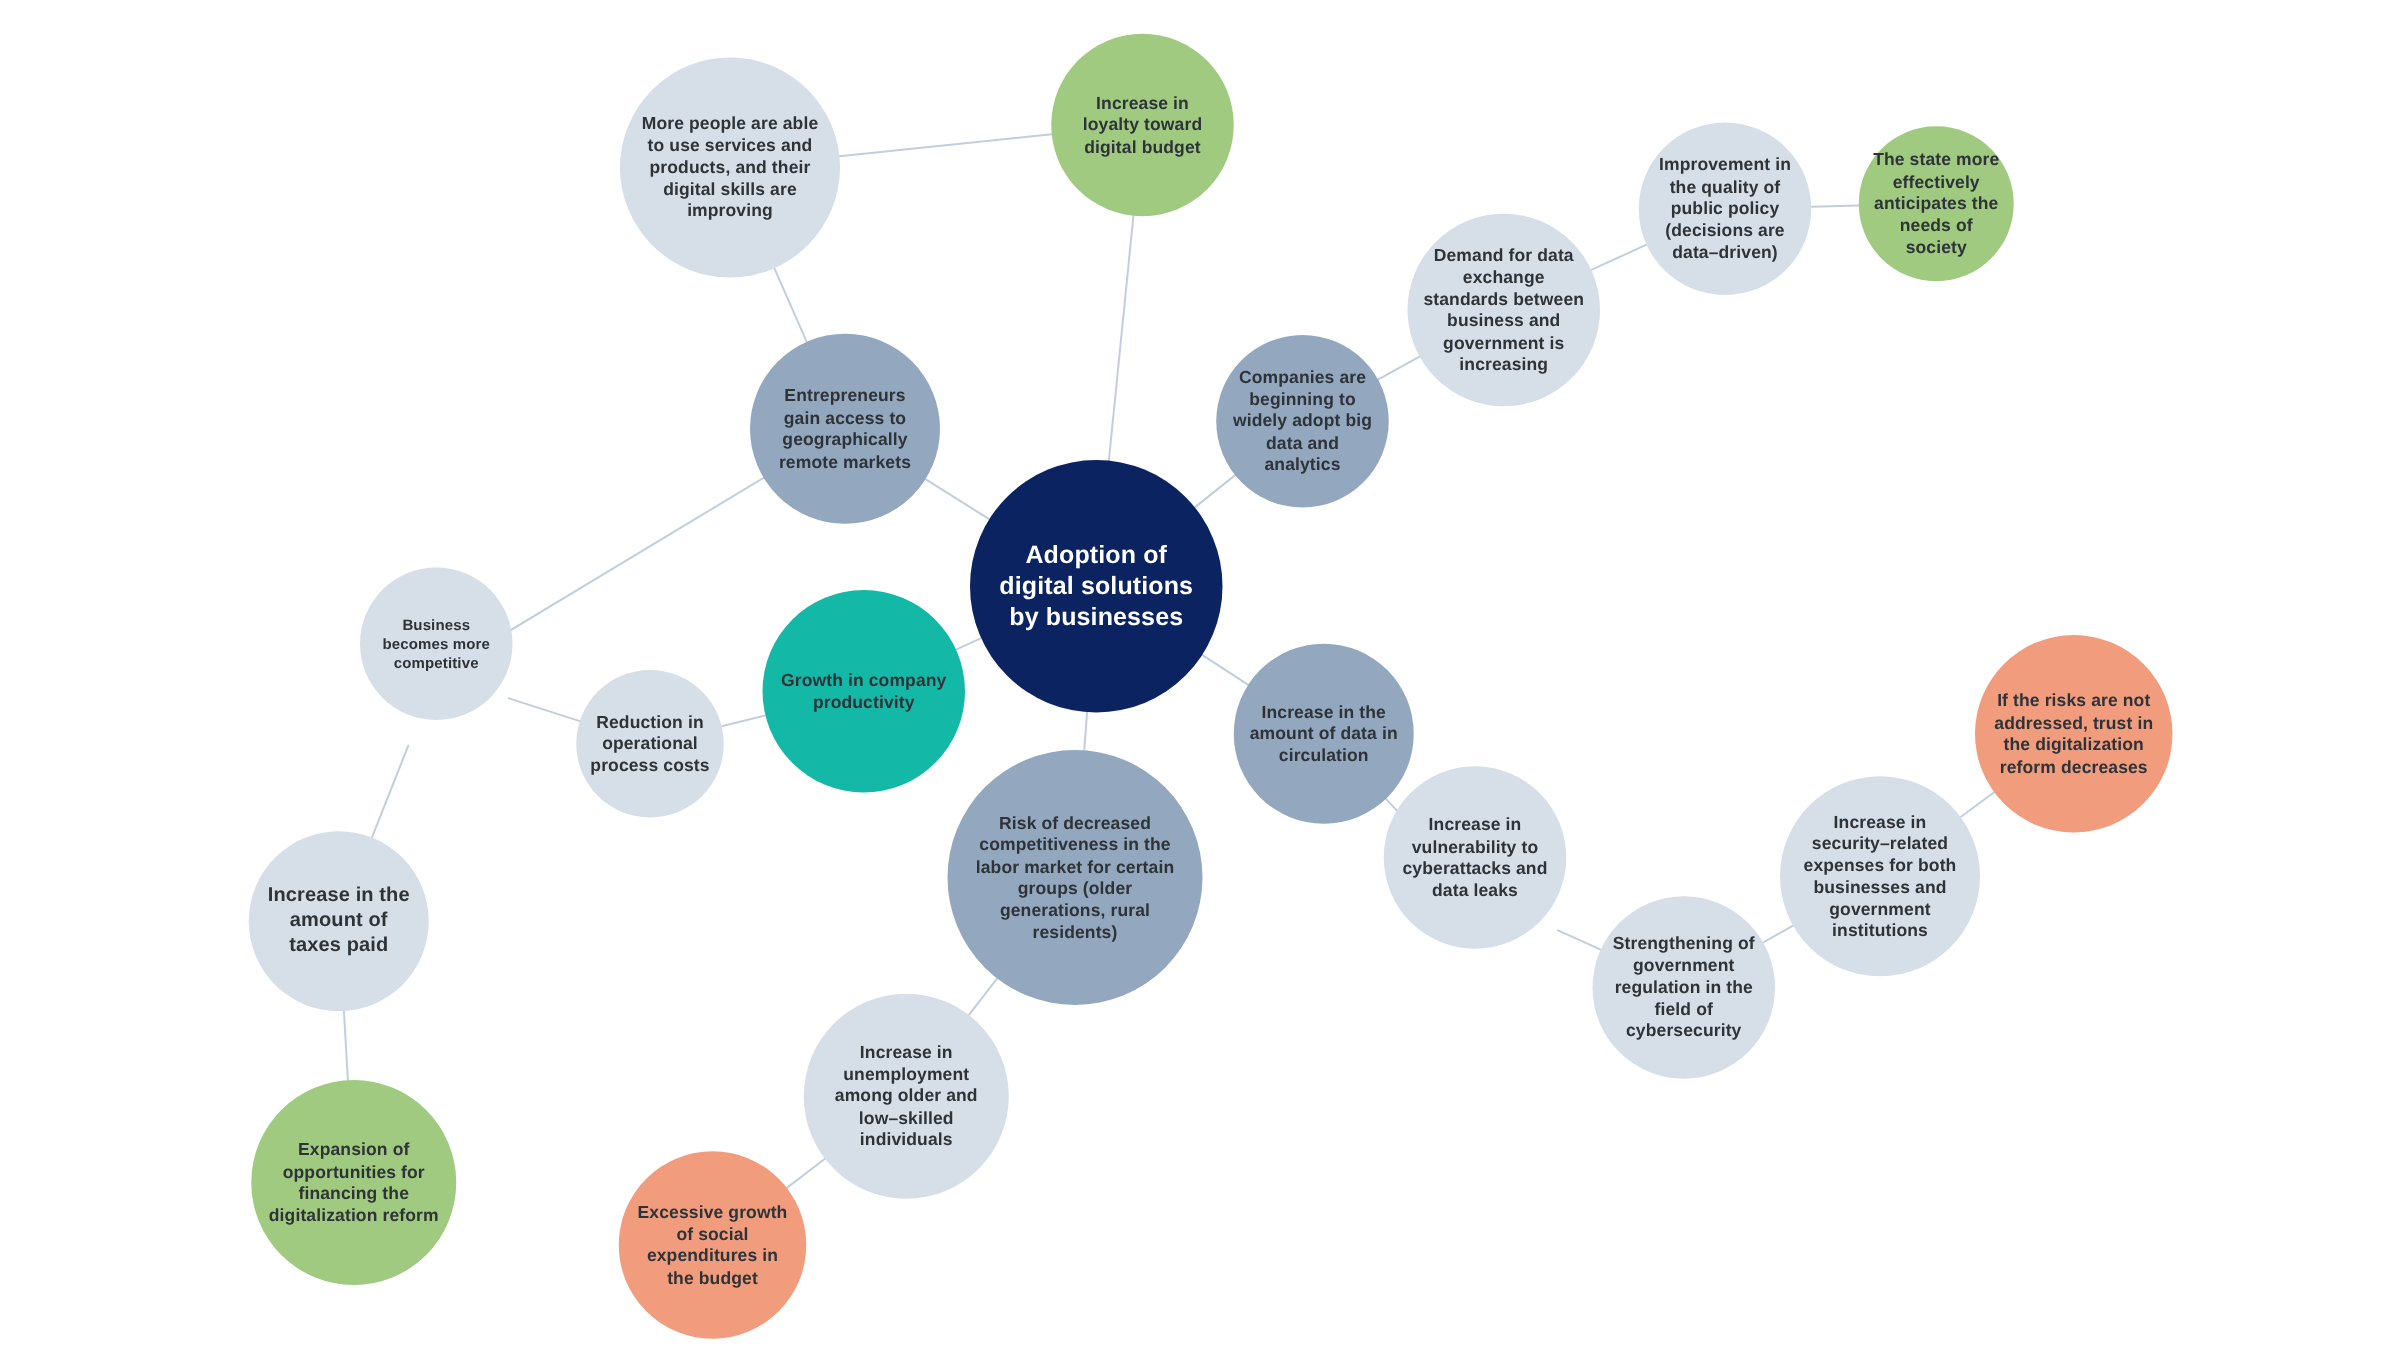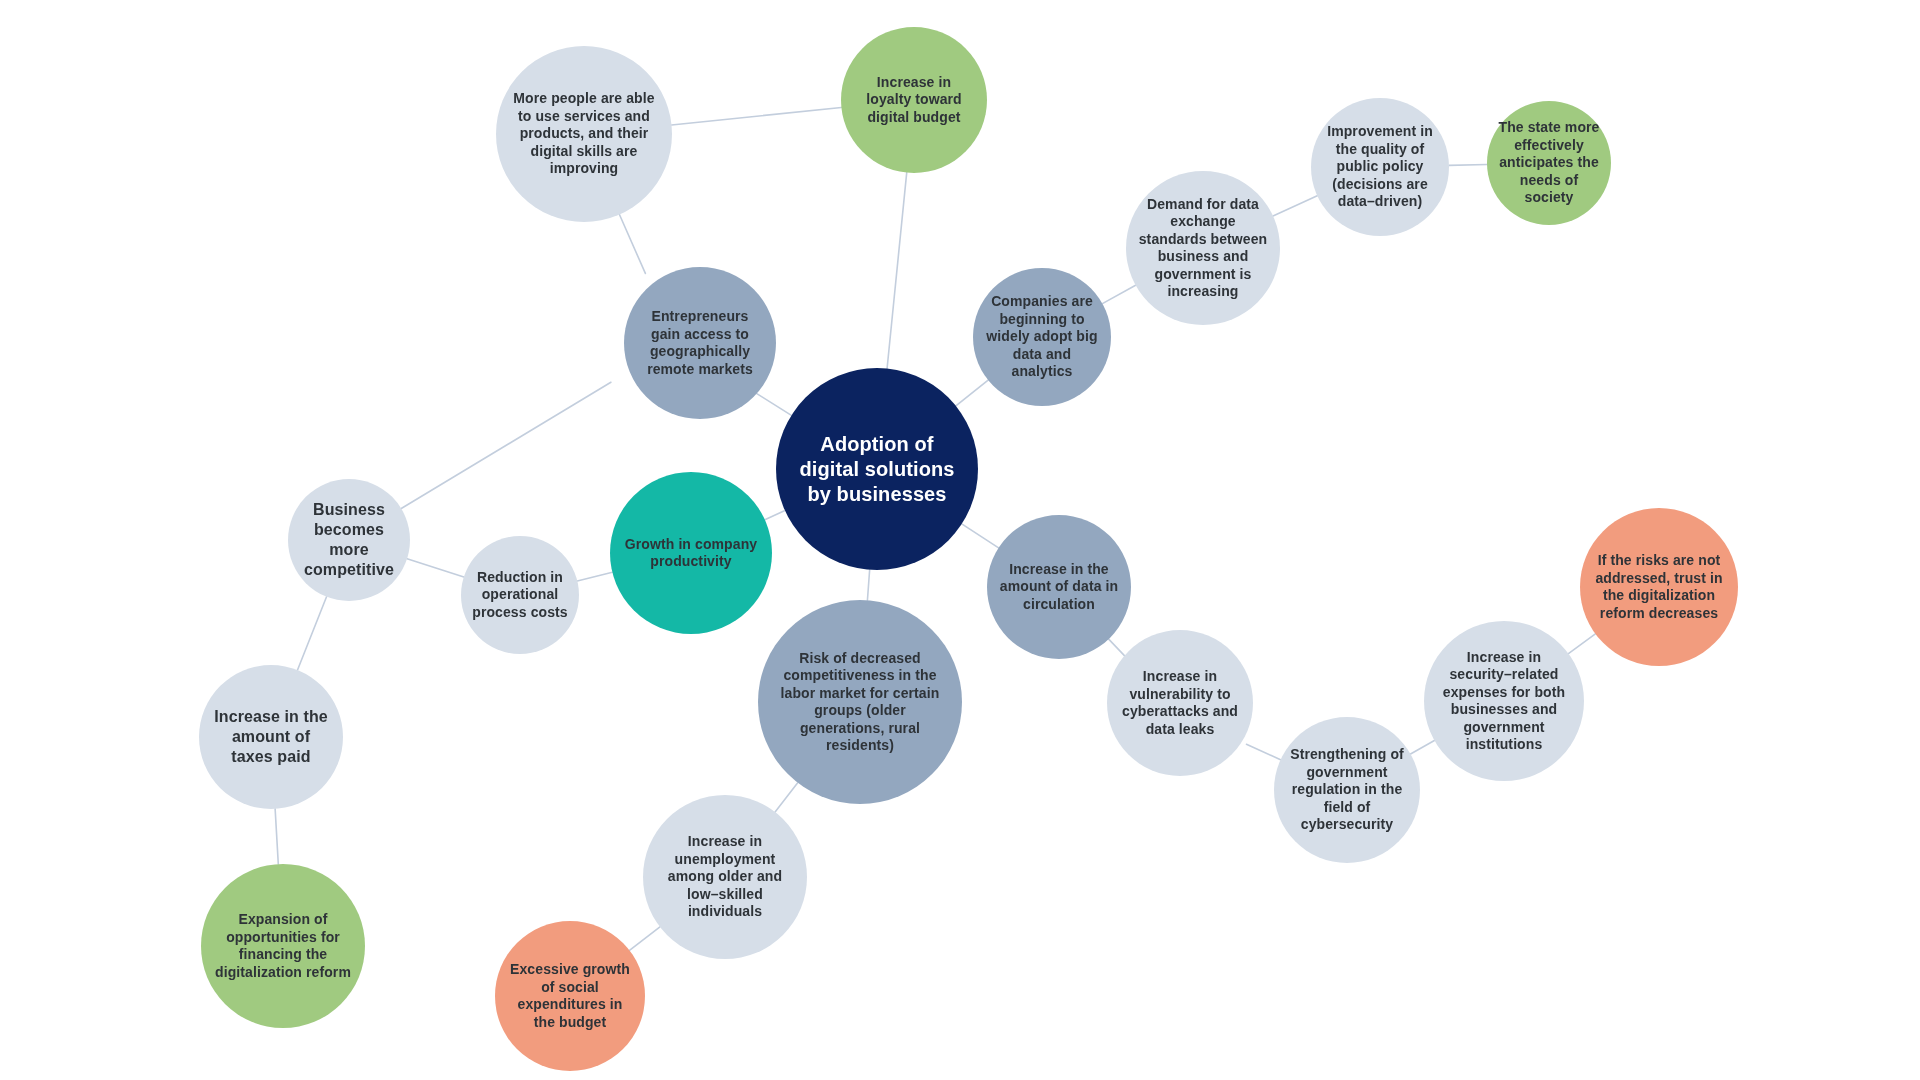--- a/index.html
+++ b/index.html
@@ -80,36 +80,36 @@
   <div id="node-layer">
       <div class="node central" style="left: 776px; top: 368px; width: 202px; height: 202px; background: rgb(11, 35, 96); color: rgb(255, 255, 255); font-size: 20px;">
         <span class="label">Adoption of digital solutions by businesses</span>
       </div>
       <div class="node" style="left: 496px; top: 46px; width: 176px; height: 176px; background: rgb(214, 222, 232); color: rgb(46, 51, 56); font-size: 14px;">
         <span class="label">More people are able to use services and products, and their digital skills are improving</span>
       </div>
       <div class="node" style="left: 841px; top: 27px; width: 146px; height: 146px; background: rgb(160, 202, 128); color: rgb(46, 51, 56); font-size: 14px;">
         <span class="label">Increase in loyalty toward digital budget</span>
       </div>
-      <div class="node" style="left: 624px; top: 267px; width: 152px; height: 152px; background: rgb(147, 167, 191); color: rgb(46, 51, 56); font-size: 14px;">
+      <div class="node" style="left: 600px; top: 267px; width: 152px; height: 152px; background: rgb(147, 167, 191); color: rgb(46, 51, 56); font-size: 14px;">
         <span class="label">Entrepreneurs gain access to geographically remote markets</span>
       </div>
       <div class="node" style="left: 973px; top: 268px; width: 138px; height: 138px; background: rgb(147, 167, 191); color: rgb(46, 51, 56); font-size: 14px;">
         <span class="label">Companies are beginning to widely adopt big data and analytics</span>
       </div>
       <div class="node" style="left: 1126px; top: 171px; width: 154px; height: 154px; background: rgb(214, 222, 232); color: rgb(46, 51, 56); font-size: 14px;">
         <span class="label">Demand for data exchange standards between business and government is increasing</span>
       </div>
       <div class="node" style="left: 1311px; top: 98px; width: 138px; height: 138px; background: rgb(214, 222, 232); color: rgb(46, 51, 56); font-size: 14px;">
         <span class="label">Improvement in the quality of public policy (decisions are data–driven)</span>
       </div>
       <div class="node" style="left: 1487px; top: 101px; width: 124px; height: 124px; background: rgb(160, 202, 128); color: rgb(46, 51, 56); font-size: 14px;">
         <span class="label">The state more effectively anticipates the needs of society</span>
       </div>
-      <div class="node" style="left: 288px; top: 479px; width: 122px; height: 122px; background: rgb(214, 222, 232); color: rgb(46, 51, 56); font-size: 16px; justify-content: center;">
+      <div class="node" style="left: 288px; top: 454px; width: 122px; height: 122px; background: rgb(214, 222, 232); color: rgb(46, 51, 56); font-size: 12px; justify-content: center;">
         <span class="label">Business becomes more competitive</span>
       </div>
       <div class="node" style="left: 461px; top: 536px; width: 118px; height: 118px; background: rgb(214, 222, 232); color: rgb(46, 51, 56); font-size: 14px;">
         <span class="label">Reduction in operational process costs</span>
       </div>
       <div class="node" style="left: 610px; top: 472px; width: 162px; height: 162px; background: #14b8a6; color: rgb(46, 51, 56); font-size: 14px;">
         <span class="label">Growth in company productivity</span>
       </div>
       <div class="node" style="left: 199px; top: 665px; width: 144px; height: 144px; background: rgb(214, 222, 232); color: rgb(46, 51, 56); font-size: 16px;">
         <span class="label">Increase in the amount of taxes paid</span>
@@ -122,21 +122,21 @@
       </div>
       <div class="node" style="left: 643px; top: 795px; width: 164px; height: 164px; background: rgb(214, 222, 232); color: rgb(46, 51, 56); font-size: 14px;">
         <span class="label">Increase in unemployment among older and low–skilled individuals</span>
       </div>
       <div class="node" style="left: 495px; top: 921px; width: 150px; height: 150px; background: rgb(242, 156, 126); color: rgb(46, 51, 56); font-size: 14px;">
         <span class="label">Excessive growth of social expenditures in the budget</span>
       </div>
       <div class="node" style="left: 987px; top: 515px; width: 144px; height: 144px; background: rgb(147, 167, 191); color: rgb(46, 51, 56); font-size: 14px;">
         <span class="label">Increase in the amount of data in circulation</span>
       </div>
-      <div class="node" style="left: 1107px; top: 630px; width: 146px; height: 146px; background: rgb(214, 222, 232); color: rgb(46, 51, 56); font-size: 14px;">
+      <div class="node" style="left: 1107px; top: 613px; width: 146px; height: 146px; background: rgb(214, 222, 232); color: rgb(46, 51, 56); font-size: 14px;">
         <span class="label">Increase in vulnerability to cyberattacks and data leaks</span>
       </div>
       <div class="node" style="left: 1274px; top: 717px; width: 146px; height: 146px; background: rgb(214, 222, 232); color: rgb(46, 51, 56); font-size: 14px;">
         <span class="label">Strengthening of government regulation in the field of cybersecurity</span>
       </div>
       <div class="node" style="left: 1424px; top: 621px; width: 160px; height: 160px; background: rgb(214, 222, 232); color: rgb(46, 51, 56); font-size: 14px;">
         <span class="label">Increase in security–related expenses for both businesses and government institutions</span>
       </div>
       <div class="node" style="left: 1580px; top: 508px; width: 158px; height: 158px; background: rgb(242, 156, 126); color: rgb(46, 51, 56); font-size: 14px; justify-content: center;">
         <span class="label">If the risks are not addressed, trust in the digitalization reform decreases</span>

